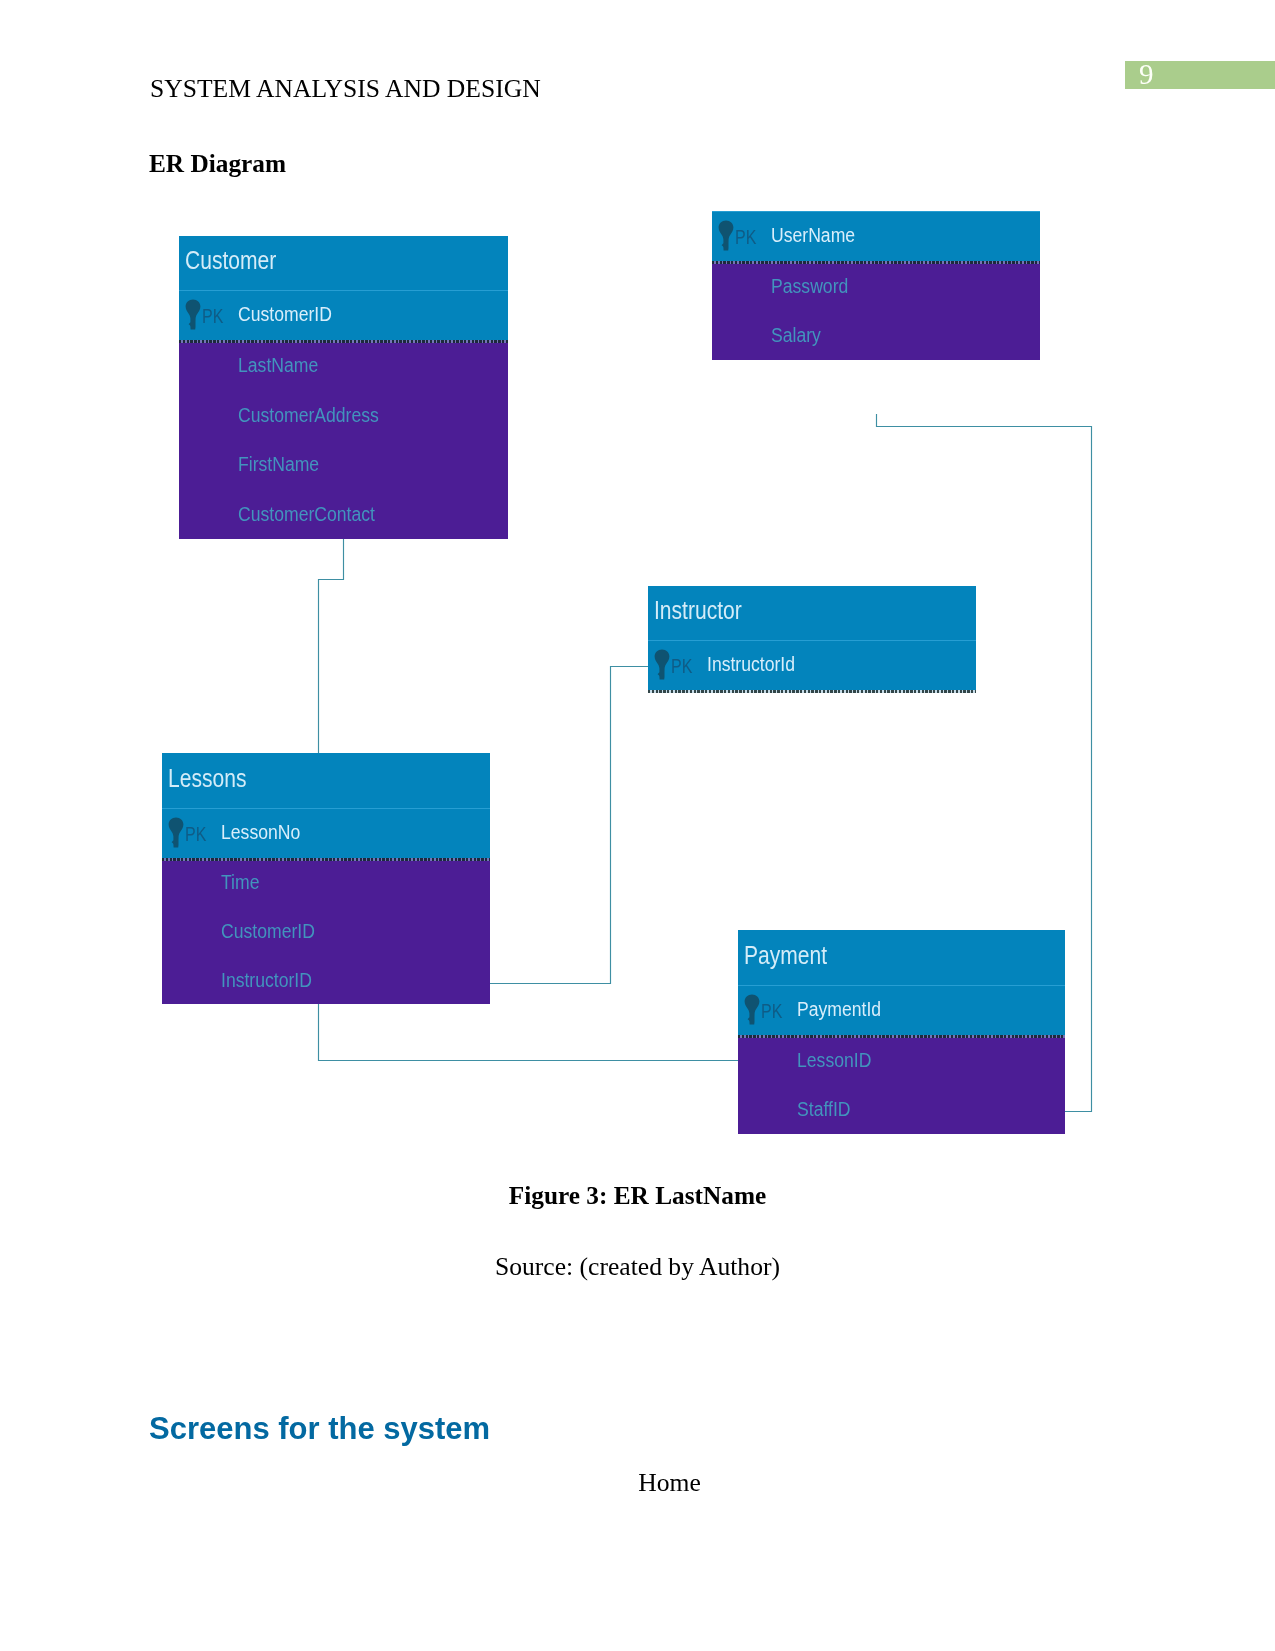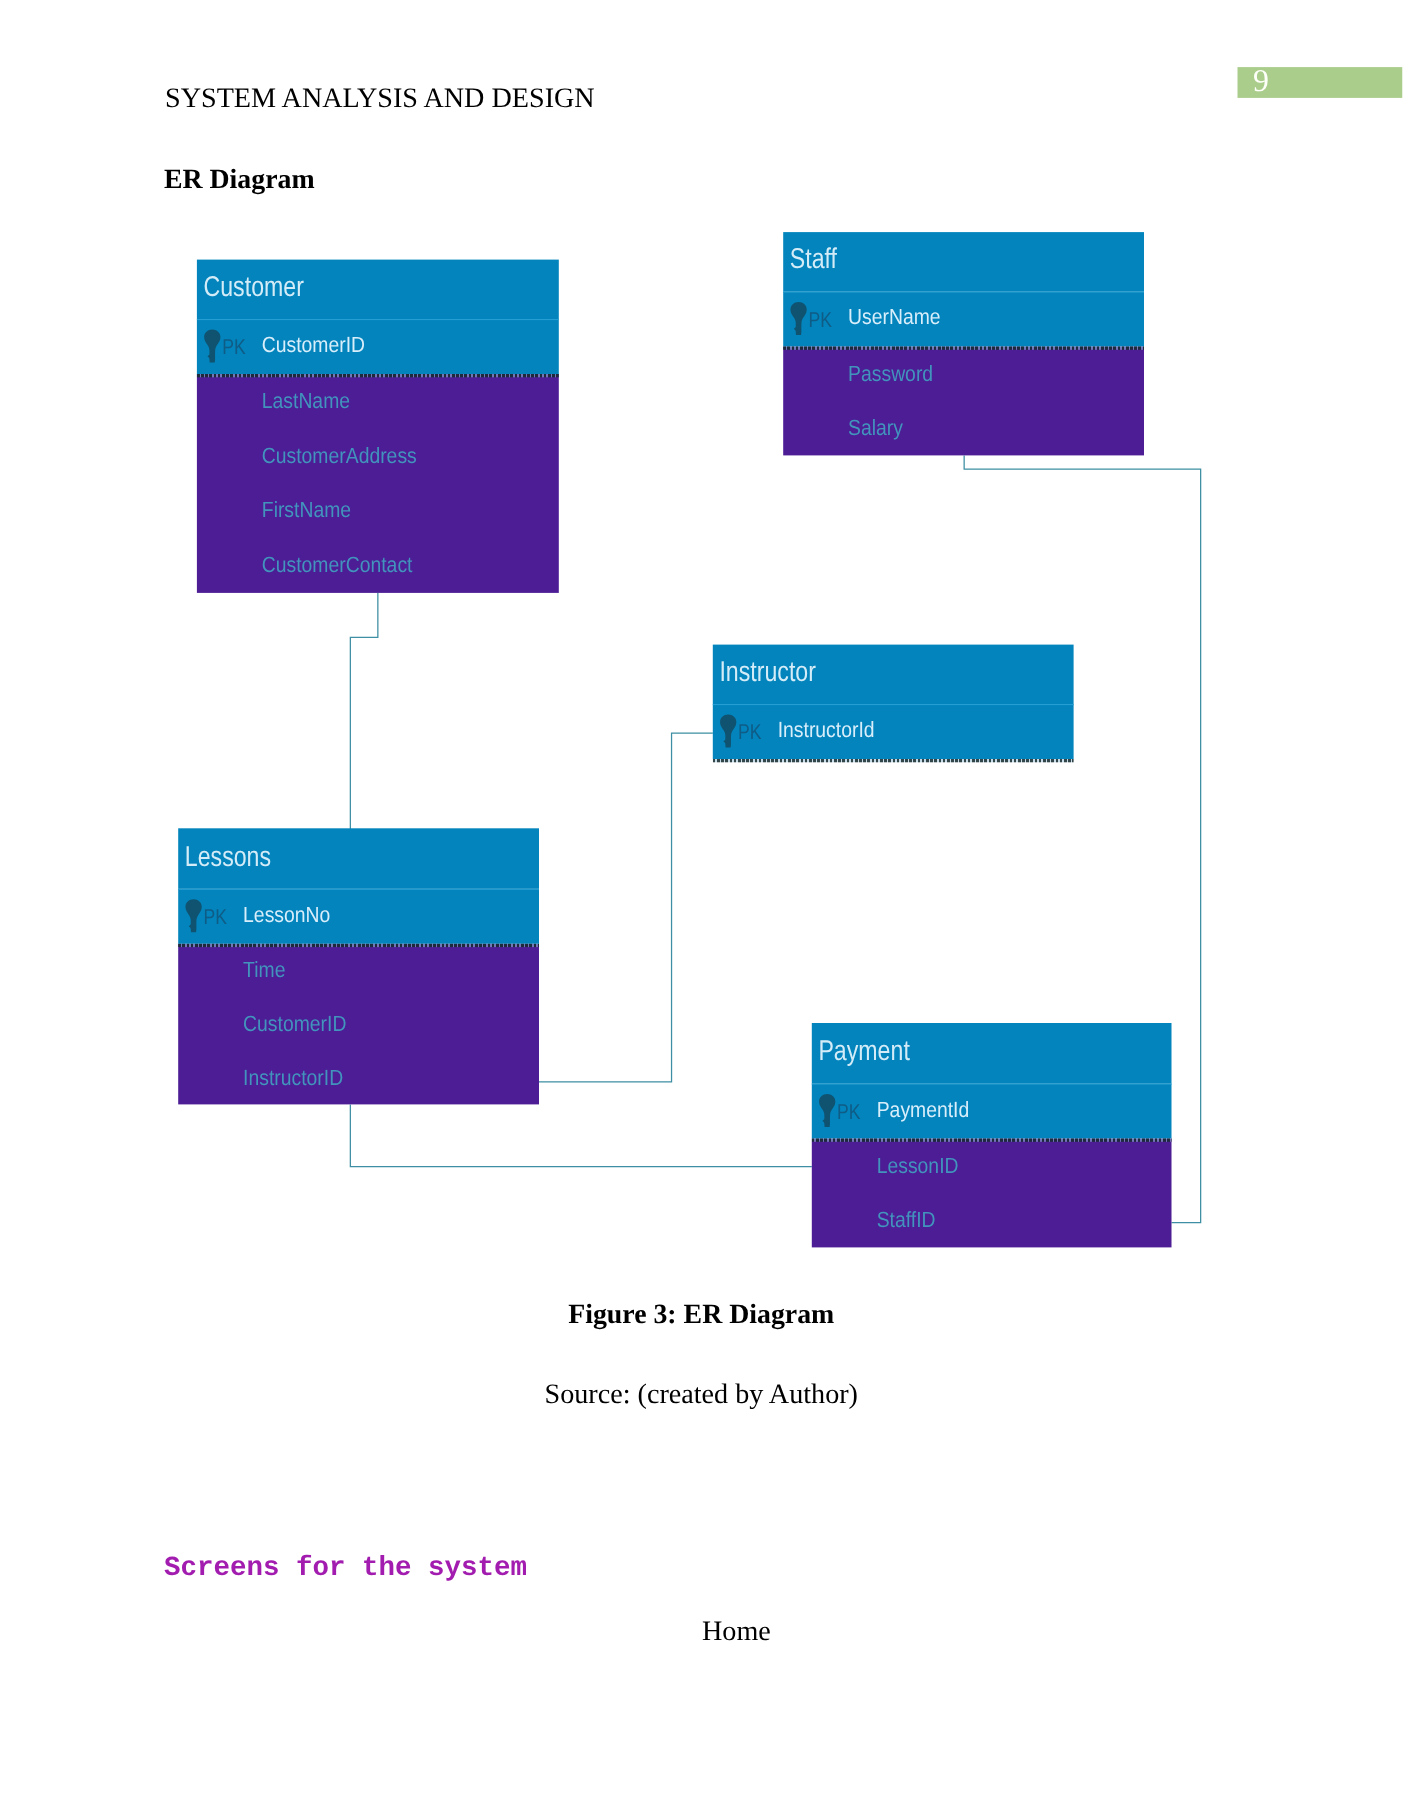--- a/index.html
+++ b/index.html
@@ -104,22 +104,22 @@
 
   
   .caption {
     position:absolute; width:1275px; text-align:center;
     font-family:"Liberation Serif", serif;
   }
   .fig-caption { top:1181px; font-size:25.3px; font-weight:bold; }
   .src-caption { top:1252px; font-size:25.6px; }
   .h-screens {
     position:absolute; left:149px; top:1411px;
-    font-family:Liberation Mono, monospace;
-    font-size:25px; font-weight:bold; color:#a21caf;
+    font-family:Liberation Sans, sans-serif;
+    font-size:31px; font-weight:bold; color:#0369a1;
   }
   .home-label {
     position:absolute; left:0; top:1468px; width:1275px; text-align:center;
     font-family:"Liberation Serif", serif; font-size:25.6px; color:#000;padding-left:32px;
   }
 </style>
 </head>
 <body>
 
 <div class="page">
@@ -158,23 +158,20 @@
         <div class="attr">
             <span>FirstName</span>
           </div>
         <div class="attr">
             <span>CustomerContact</span>
           </div>
       </div>
     </div>
 
     <div class="ent" id="ent-staff" style="left:712px; top:211px; width:328px;">
-      <div class="ent-title">
-          <span>Staff</span>
-        </div>
       <div class="ent-pk">
         <span class="keyicon"><svg viewBox="0 0 16 32" width="16" height="32">
               <path d="M8.0 0.6 C12.2 0.6 15.4 3.5 15.4 7.5 C15.4 10.6 13.4 12.9 12.0 15.2 C11.1 16.7 10.7 18.0 10.6 19.6 L10.5 23.0 L10.5 28.0 L10.2 30.6 L5.6 30.6 L5.4 27.6 C5.3 26.3 4.7 25.8 3.6 25.2 L5.4 23.2 L5.4 19.6 C5.3 18.0 4.9 16.7 4.0 15.2 C2.6 12.9 0.6 10.6 0.6 7.5 C0.6 3.5 3.8 0.6 8.0 0.6 Z" fill="#0f5371"></path>
             </svg></span>
         <span class="pklabel">PK</span>
         <span class="pkname">UserName</span>
       </div>
       <div class="ent-body">
         <div class="attr">
             <span>Password</span>
@@ -238,17 +235,17 @@
             <span>LessonID</span>
           </div>
         <div class="attr">
             <span>StaffID</span>
           </div>
       </div>
     </div>
 
   </div>
 
-  <div class="caption fig-caption">Figure 3: ER Diagram</div>
+  <div class="caption fig-caption">Figure 3: ER LastName</div>
   <div class="caption src-caption">Source: (created by Author)</div>
   <div class="h-screens">Screens for the system</div>
   <div class="home-label">Home</div>
 </div>
 
 </body></html>

